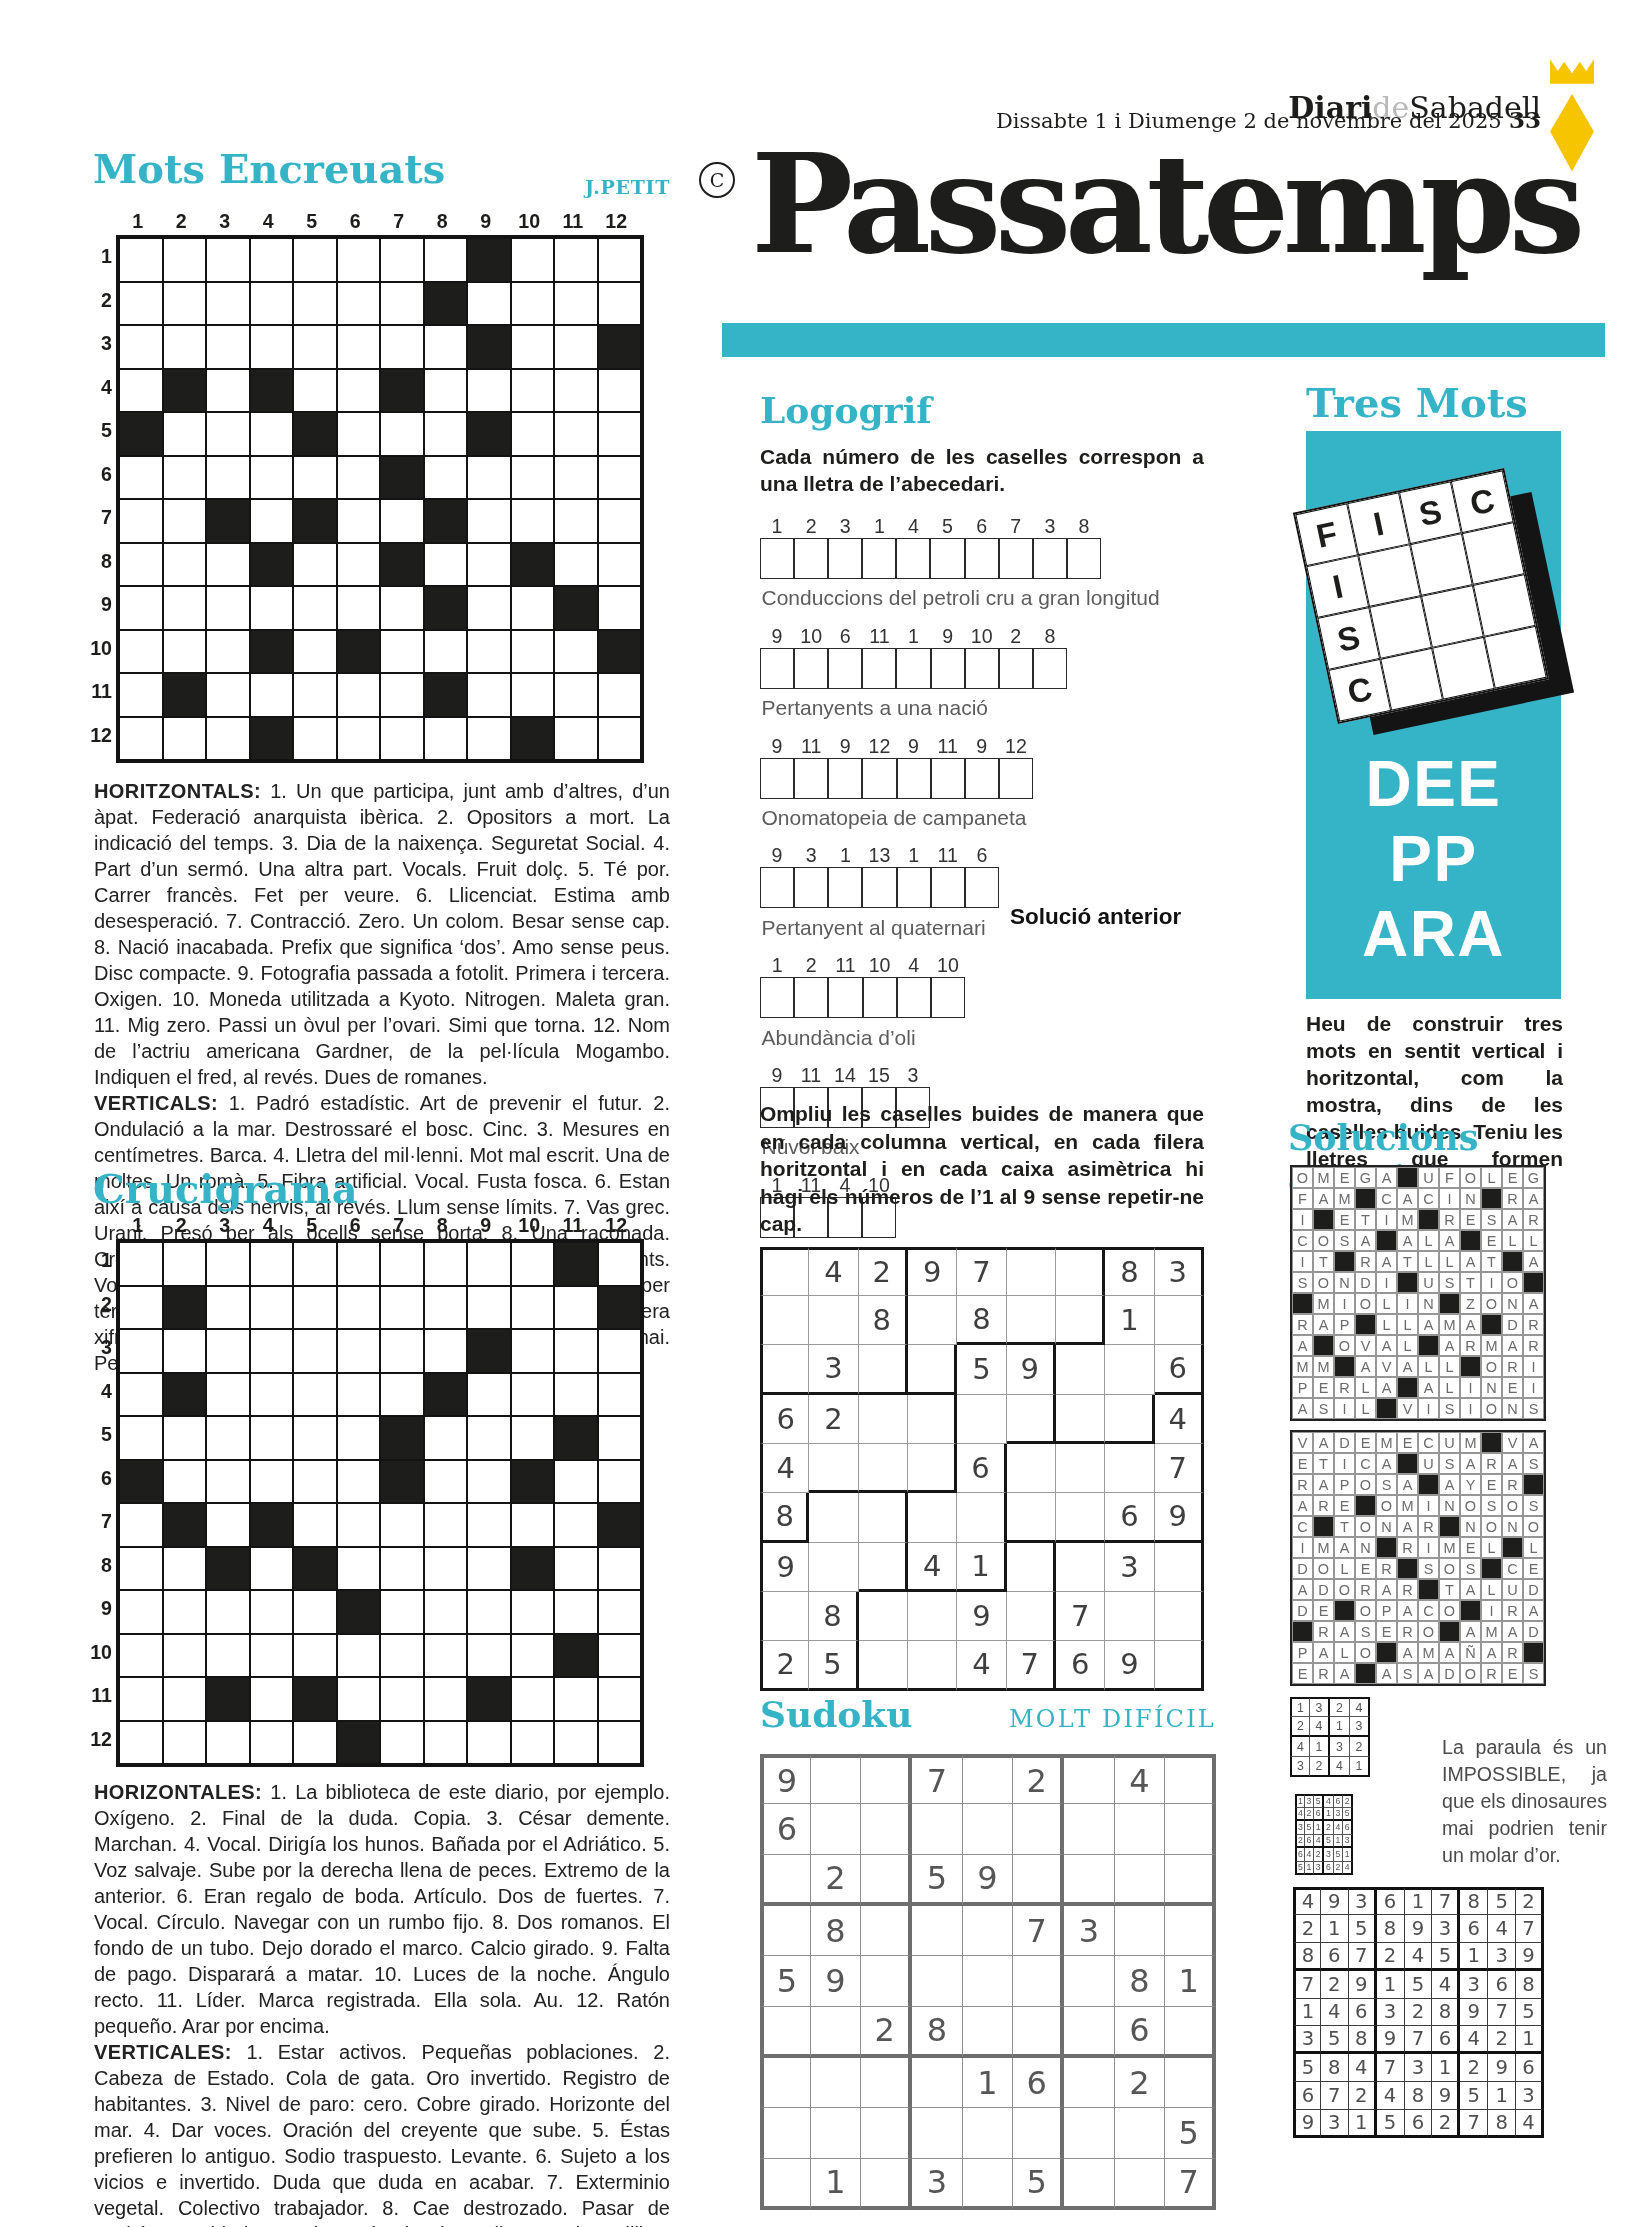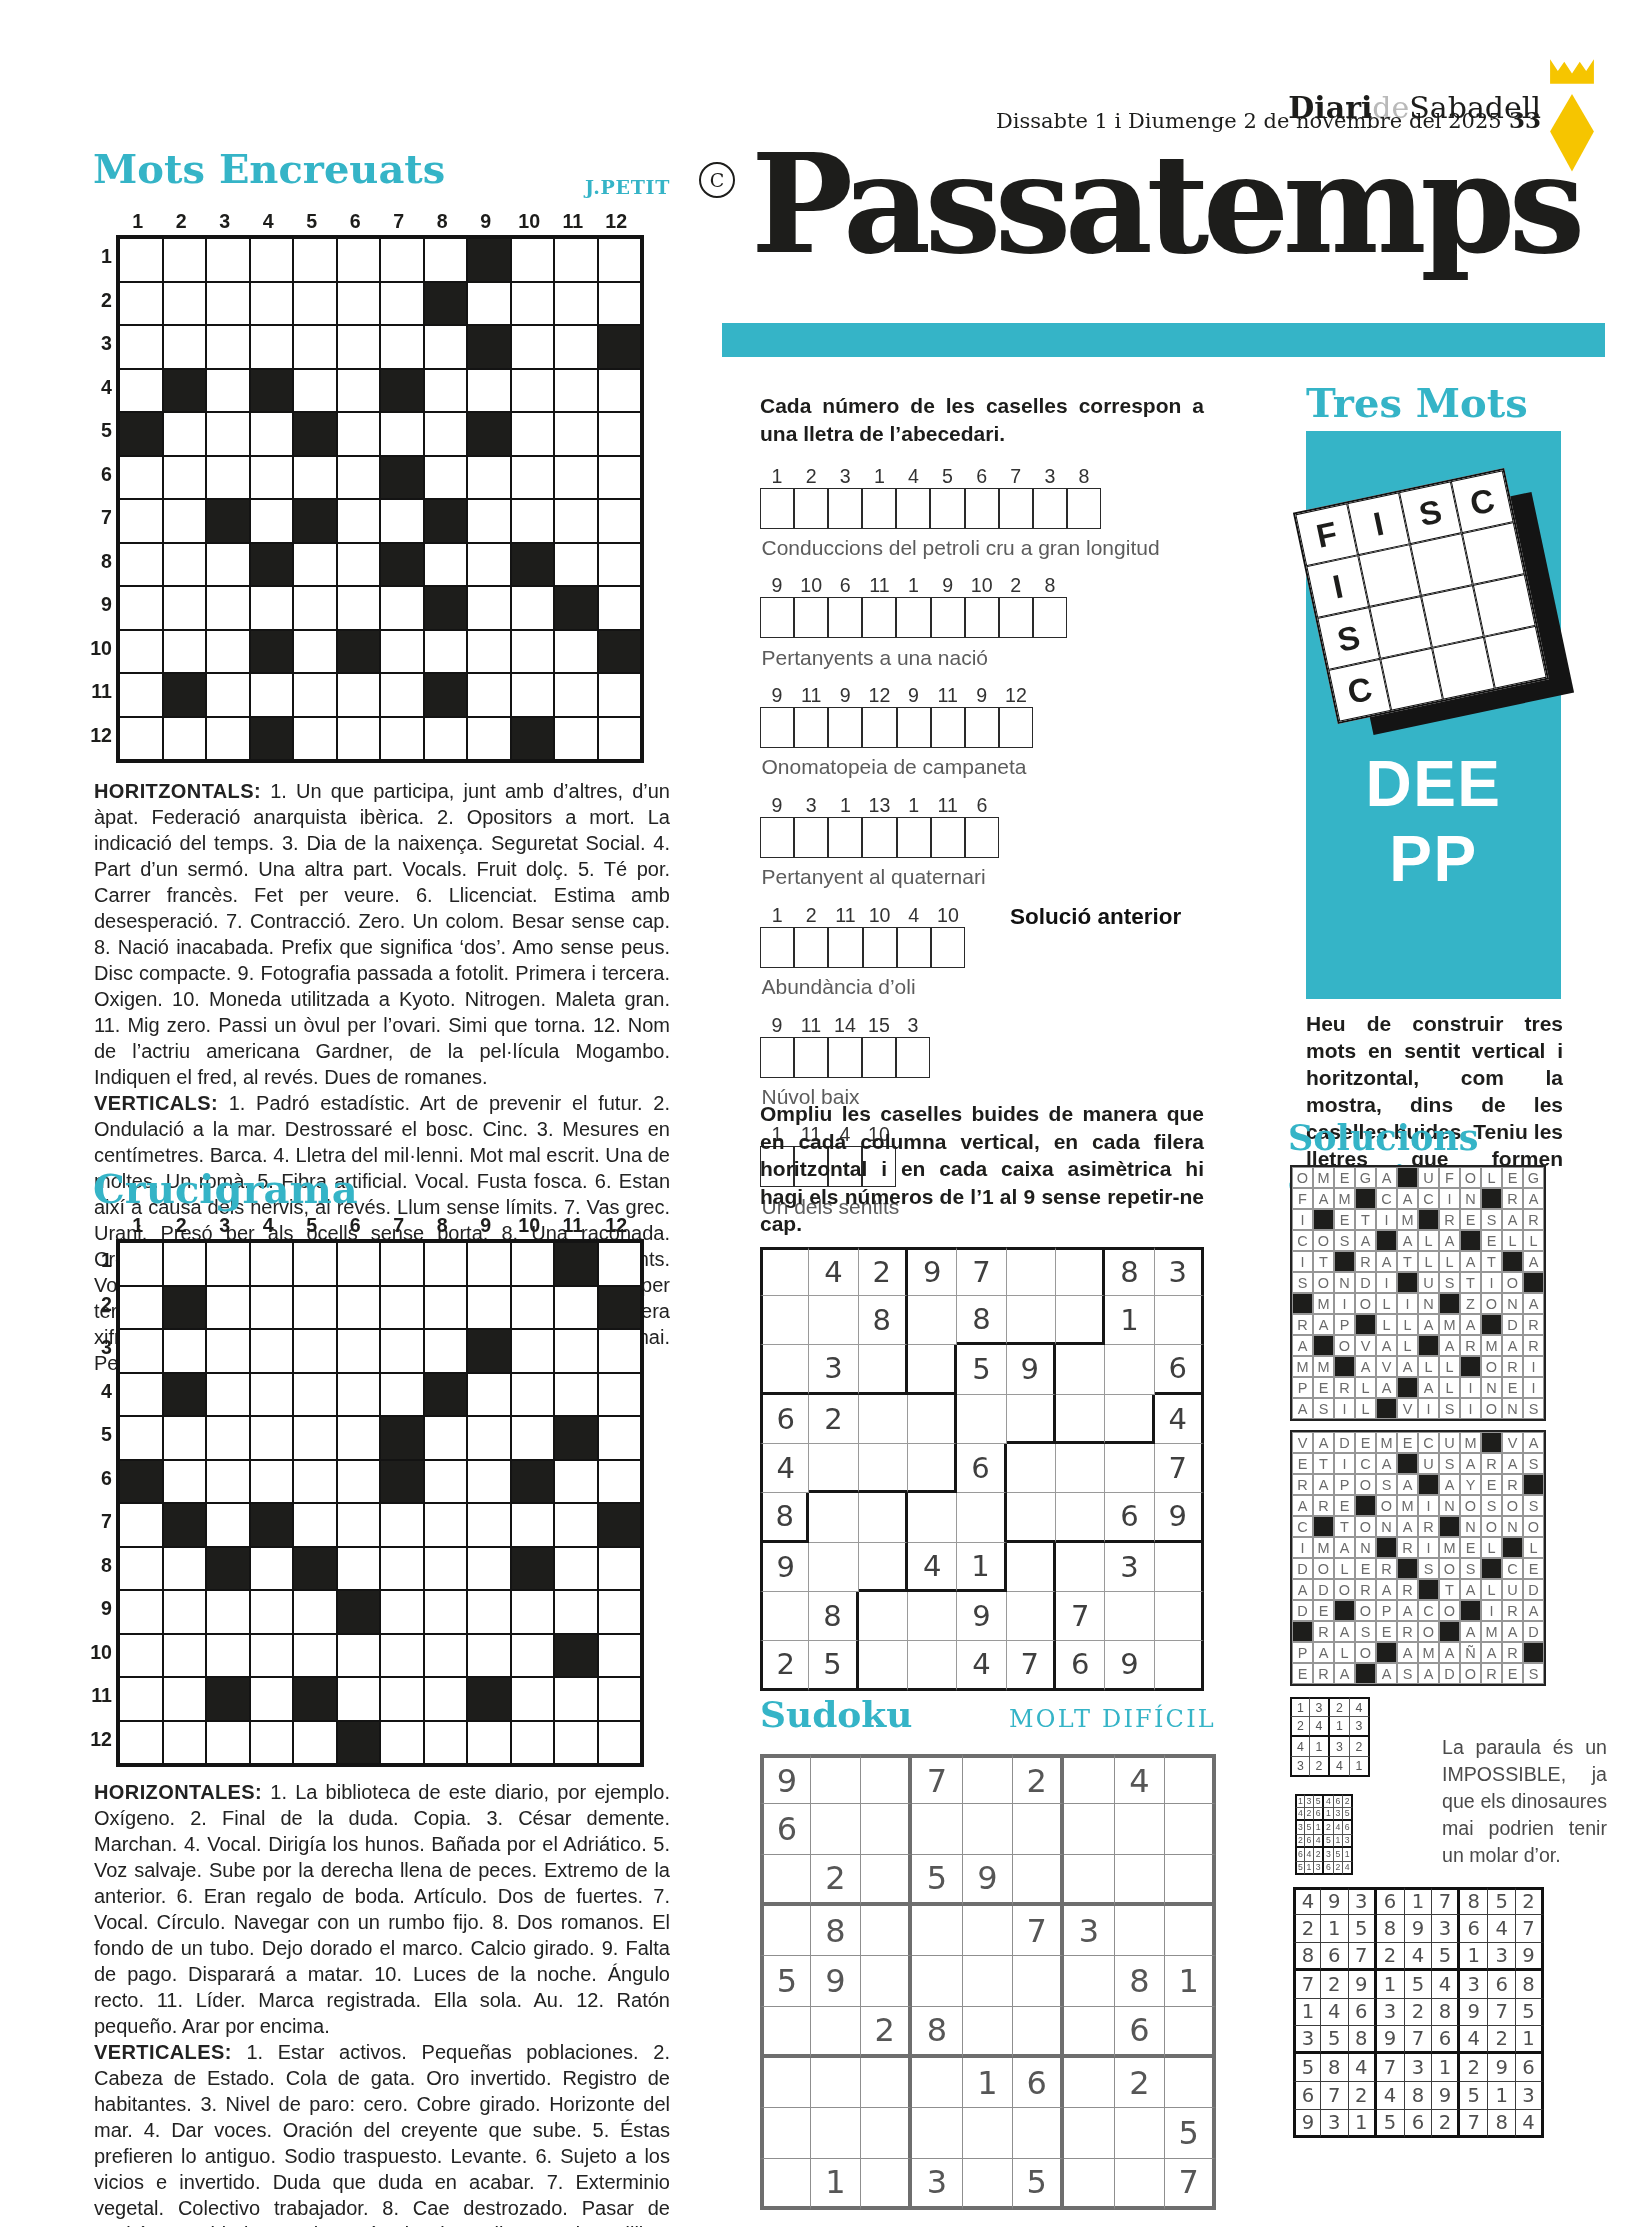--- a/index.html
+++ b/index.html
@@ -460,20 +460,21 @@
 </div>
 <div class="abs clues" style="left:94px;top:1779px;width:576px">
   <b>HORIZONTALES:</b>
   <span>1. La biblioteca de este diario, por ejemplo. Oxígeno. 2. Final de la duda. Copia. 3. César demente. Marchan. 4. Vocal. Dirigía los hunos. Bañada por el Adriático. 5. Voz salvaje. Sube por la derecha llena de peces. Extremo de la anterior. 6. Eran regalo de boda. Artículo. Dos de fuertes. 7. Vocal. Círculo. Navegar con un rumbo fijo. 8. Dos romanos. El fondo de un tubo. Dejo dorado el marco. Calcio girado. 9. Falta de pago. Disparará  a matar. 10. Luces de la noche. Ángulo recto. 11. Líder. Marca registrada. Ella sola. Au. 12. Ratón pequeño. Arar por encima.</span>
   <br>
   <b>VERTICALES:</b>
   <span>1. Estar activos. Pequeñas poblaciones. 2. Cabeza de Estado. Cola de gata. Oro invertido. Registro de habitantes. 3. Nivel de paro: cero. Cobre girado. Horizonte del mar. 4. Dar voces. Oración del creyente que sube. 5. Éstas prefieren lo antiguo. Sodio traspuesto. Levante. 6. Sujeto a los vicios e invertido. Duda que duda en acabar. 7. Exterminio vegetal. Colectivo trabajador. 8. Cae destrozado. Pasar de capitán a soldado. 9. Algo más de cien. Alimento de ardillas. Palo seco. 10. Poner huevos el águila. Extremo de una cosa. La anterior entera, pero girada. 11. Prominencia de la cara cortada. Trabajar de sol a sol. Parte derecha de la cara. 12. Centro de la voz. Hogar. Cincuenta grados a la sombra.</span>
 </div>
 
 <div class="abs" id="logogrif">
+  <h2>Logogrif</h2>
   <p class="intro">Cada número de les caselles correspon a una lletra de l’abecedari.</p>
   <div id="lg-rows">
       <div>
         <div class="lg-nums" style="grid-template-columns: repeat(10, 1fr); display: grid; width: 341px;">
           <div>1</div>
           <div>2</div>
           <div>3</div>
           <div>1</div>
           <div>4</div>
           <div>5</div>
@@ -818,20 +819,21 @@
         <div class="gc"></div>
         <div class="gc">C</div>
         <div class="gc"></div>
         <div class="gc"></div>
         <div class="gc"></div>
       </div>
   </div>
   <div id="tmletters">
       <div>DEE</div>
       <div>PP</div>
+      <div>ARA</div>
     </div>
 </div>
 <div class="abs" id="tminstr">Heu de construir tres mots en sentit vertical i horitzontal, com la mostra, dins de les caselles buides. Teniu les lletres que formen aquests mots.</div>
 
 <div class="abs title" id="soltitle">Solucions anteriors</div>
 <div class="abs grid sol" id="solA" style="grid-template-columns: repeat(12, 1fr); grid-template-rows: repeat(12, 1fr);">
     <div class="gc">O</div>
     <div class="gc">M</div>
     <div class="gc">E</div>
     <div class="gc">G</div>

